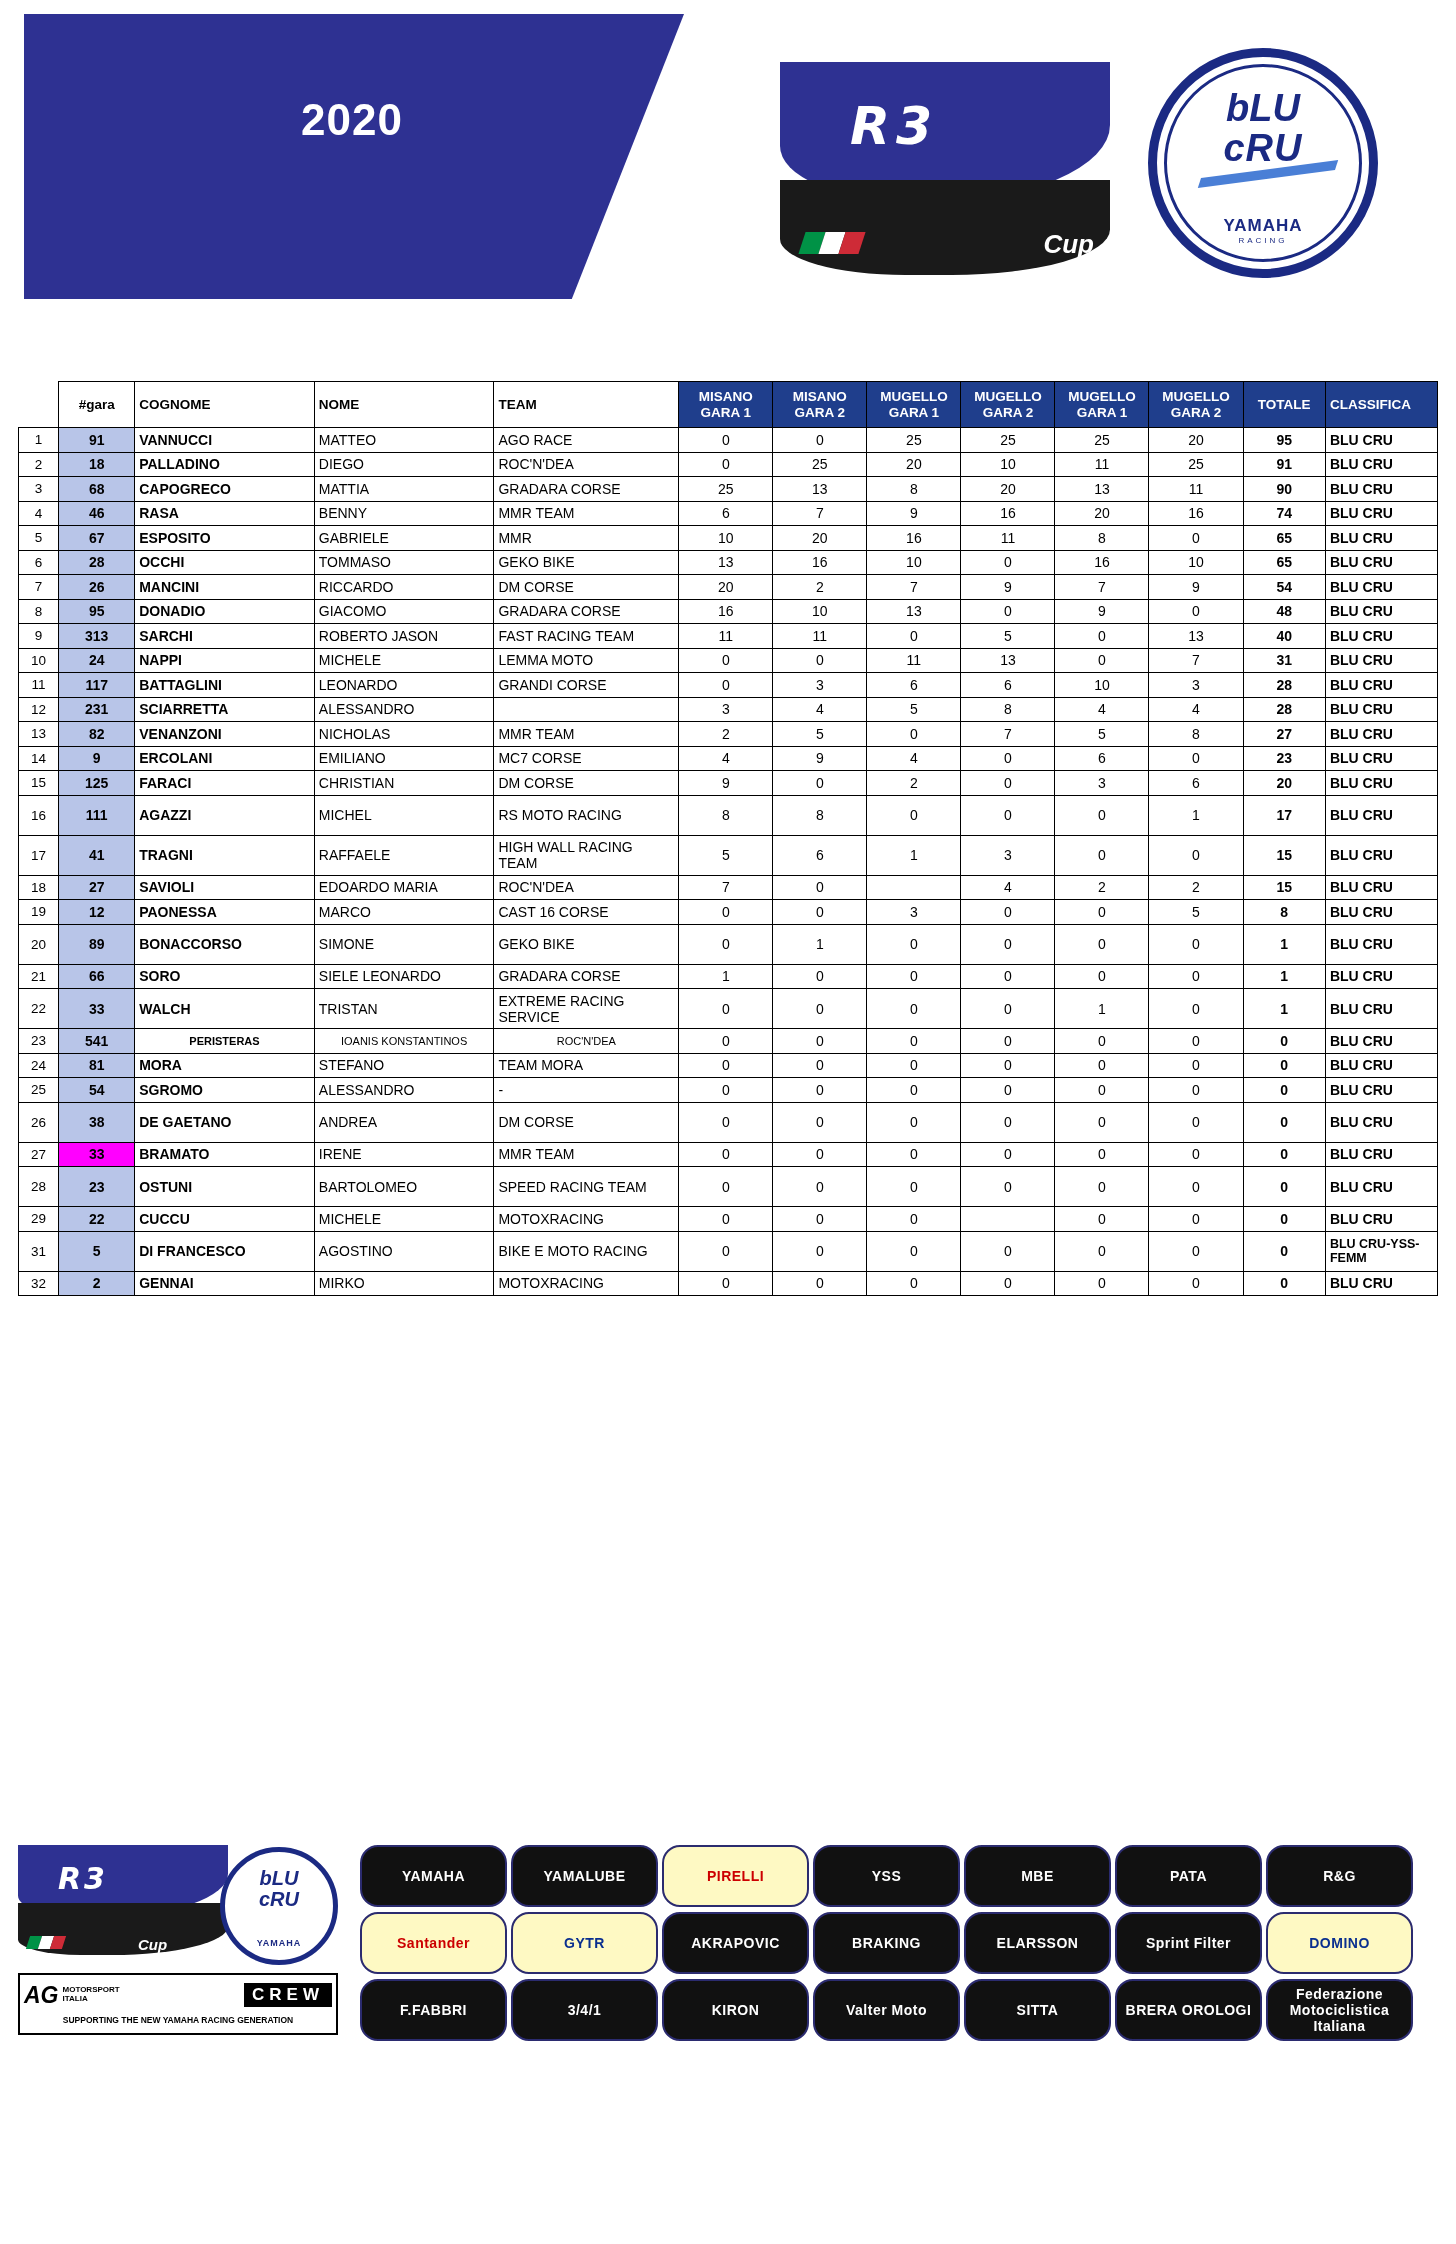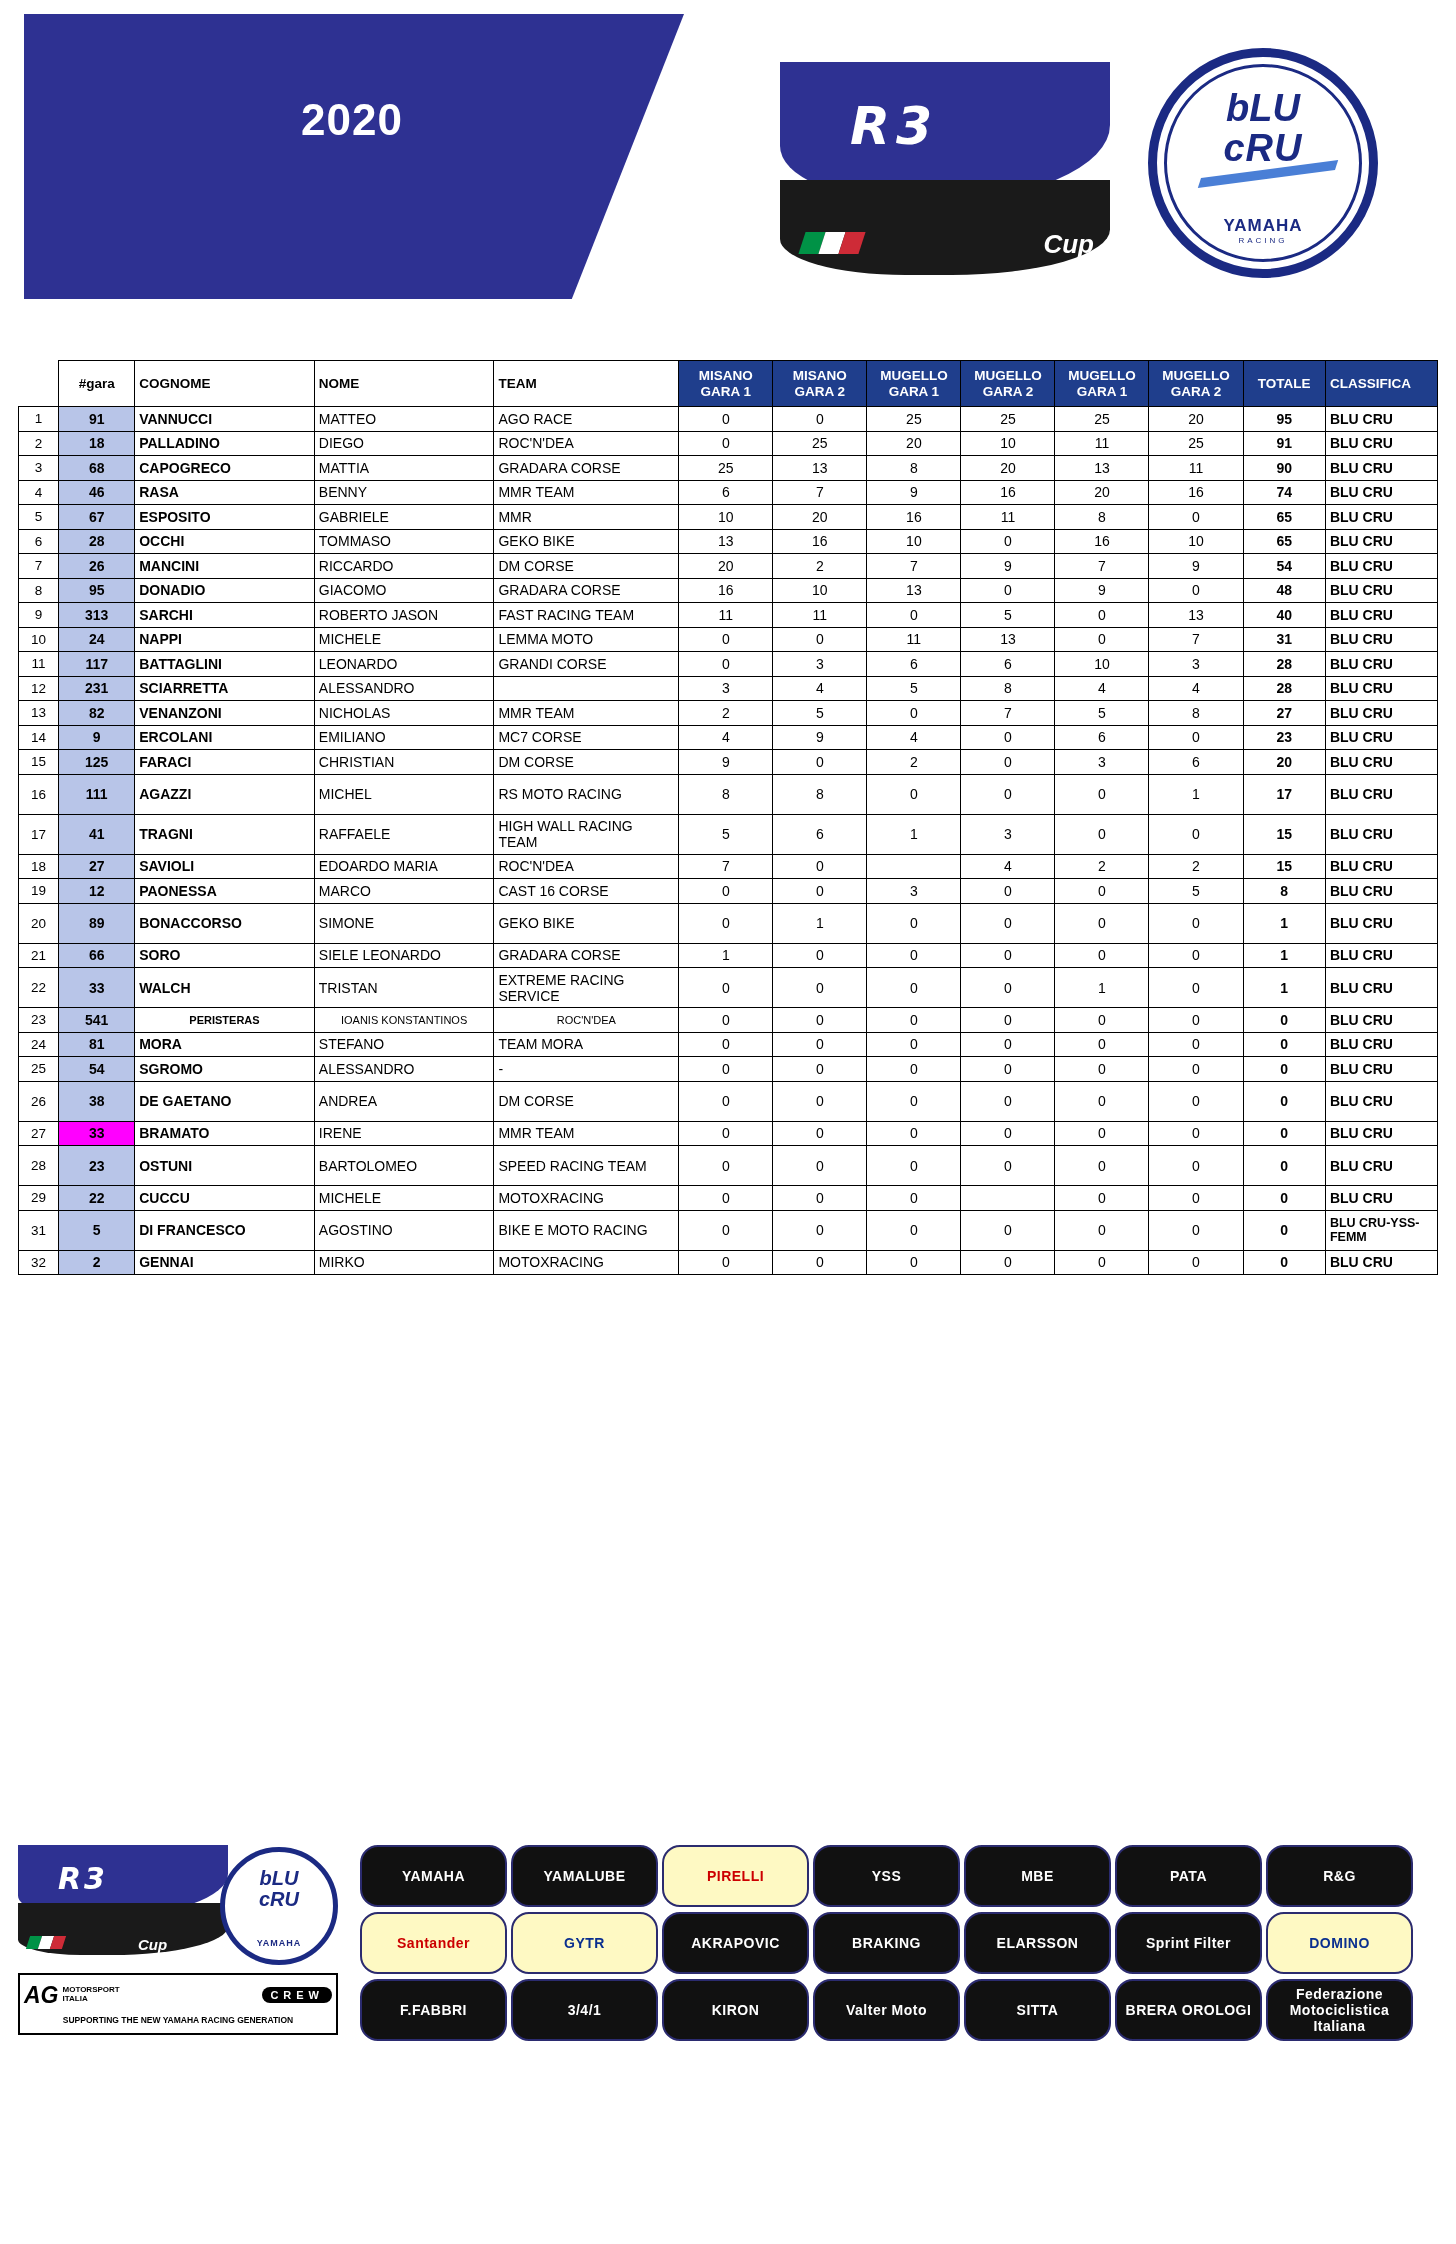--- a/index.html
+++ b/index.html
@@ -157,21 +157,21 @@
     display:block;
     font-size: 8px;
     letter-spacing: 3px;
     font-weight: normal;
   }
 
   
   .table-wrap {
     position: absolute;
     left: 18px;
-    top: 360px;
+    top: 381px;
     width: 1416px;
   }
   table.standings {
     border-collapse: collapse;
     width: 1420px;
     font-size: 14px;
     color: #000000;
   }
   table.standings td, table.standings th {
     border: 1px solid #000000;
@@ -288,22 +288,22 @@
   .ag-bar .row1 {
     display:flex; align-items:center; height: 40px; padding: 0 4px;
   }
   .ag-bar .ag {
     font-size: 23px; font-weight: bold; font-style: italic; color:#000;
   }
   .ag-bar .motor {
     font-size: 8px; font-weight:bold; line-height:1.1; margin-left:4px; color:#000;
   }
   .ag-bar .crew {
-    margin-left:auto; background:#000; color:#fff; font-size:11px;
-    font-weight:bold; letter-spacing:5px; padding: 2px 8px; border-radius: 10px;
+    margin-left:auto; background:#000; color:#fff; font-size:17px;
+    font-weight:bold; letter-spacing:5px; padding: 2px 8px;
   }
   .ag-bar .tagline {
     font-size: 8.5px; font-weight: bold; text-align:center; color:#000;
   }
 
   .sponsor-grid {
     position: absolute;
     left: 360px;
     top: 10px;
     width: 1060px;

